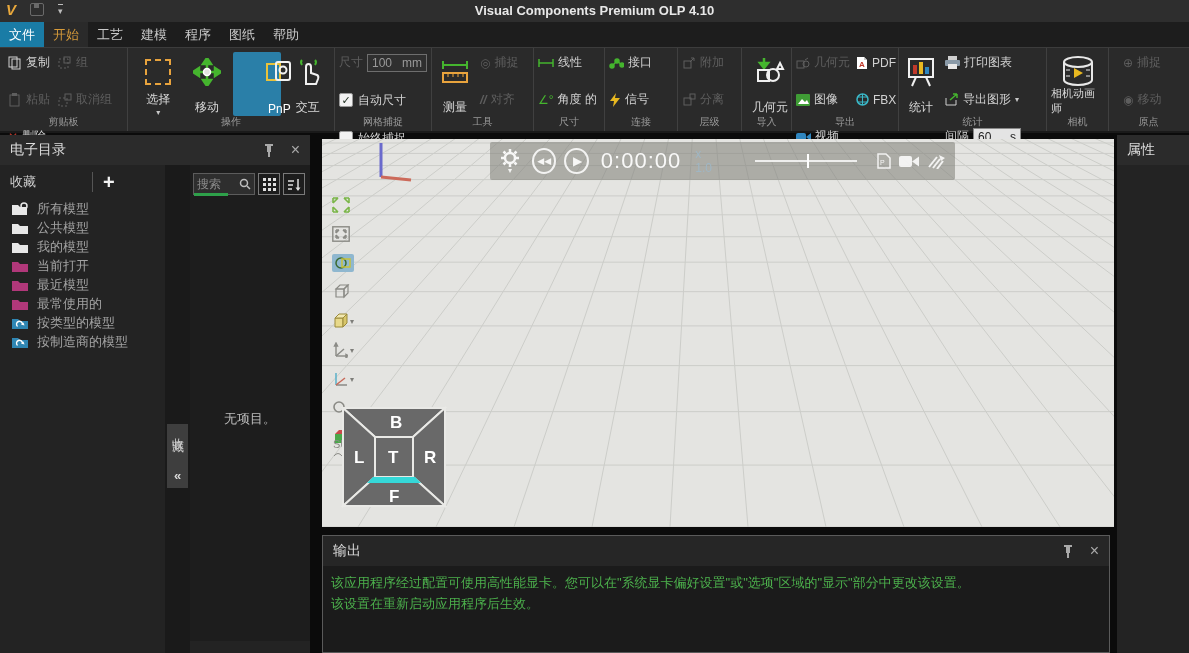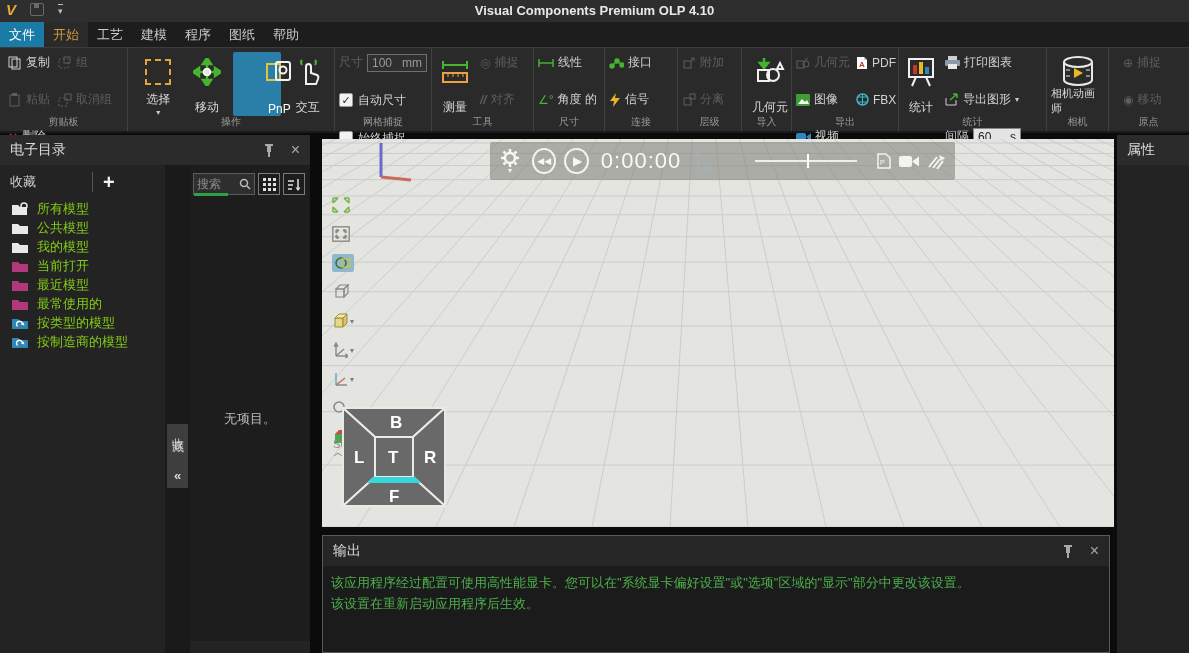--- a/index.html
+++ b/index.html
@@ -48,21 +48,21 @@
 
   
   .catalog { position:absolute; left:0; top:135px; width:310px; height:518px; background:#232323; }
   .panelhead { height:30px; background:#2b2b2b; display:flex; align-items:center; padding:0 10px;
     color:#dcdcdc; font-size:14px; }
   .panelhead .tools { margin-left:auto; display:flex; gap:16px; color:#a9a9a9; } .xglyph { font-size:16px; line-height:14px; }
   .favhead { display:flex; align-items:center; height:34px; padding:0 10px; color:#cfcfcf; font-size:13px; }
   .favhead .sep { width:1px; height:20px; background:#555; margin:0 10px 0 56px; }
   .plusbtn { color:#f2f2f2; font-size:20px; font-weight:bold; line-height:18px; }
   .tree { padding-left:12px; }
-  .titem { display:flex; align-items:center; gap:8px; height:19px; color:#84cc16; font-size:13px; }
+  .titem { display:flex; align-items:center; gap:8px; height:19px; color:#a3a3a3; font-size:13px; }
   .subpanel { position:absolute; left:190px; top:30px; width:120px; bottom:12px; background:#1d1d1d; }
   .gapcol { position:absolute; left:165px; top:30px; width:25px; bottom:0; background:#1a1a1a; }
   .searchrow { display:flex; align-items:center; gap:3px; padding:8px 3px 0 3px; }
   .searchbox { position:relative; width:62px; height:22px; background:#2e2e2e; border:1px solid #5c5c5c;
     display:flex; align-items:center; padding:0 3px; color:#8a8a8a; font-size:12px; }
   .searchbox .underline { position:absolute; left:0; bottom:-2px; width:34px; height:3px; background:#2ea04a; }
   .sqbtn { width:22px; height:22px; border:1px solid #7a7a7a; display:flex; align-items:center; justify-content:center; }
   .noitems { position:absolute; left:0; right:0; top:245px; text-align:center; color:#bdbdbd; font-size:13px; }
   .collapsetab { position:absolute; left:167px; top:289px; width:21px; height:64px; background:#3e3e3e;
     display:flex; flex-direction:column; align-items:center; justify-content:space-between; padding:5px 0; }

